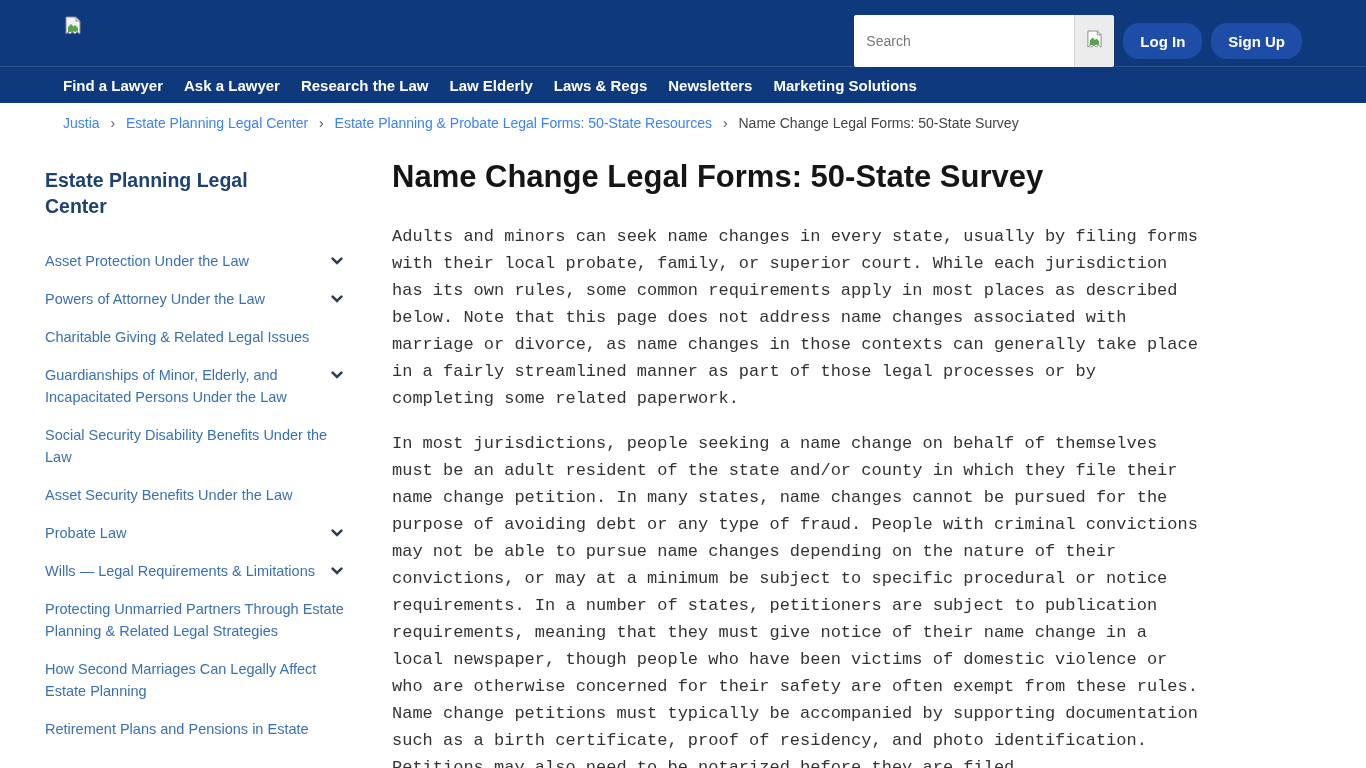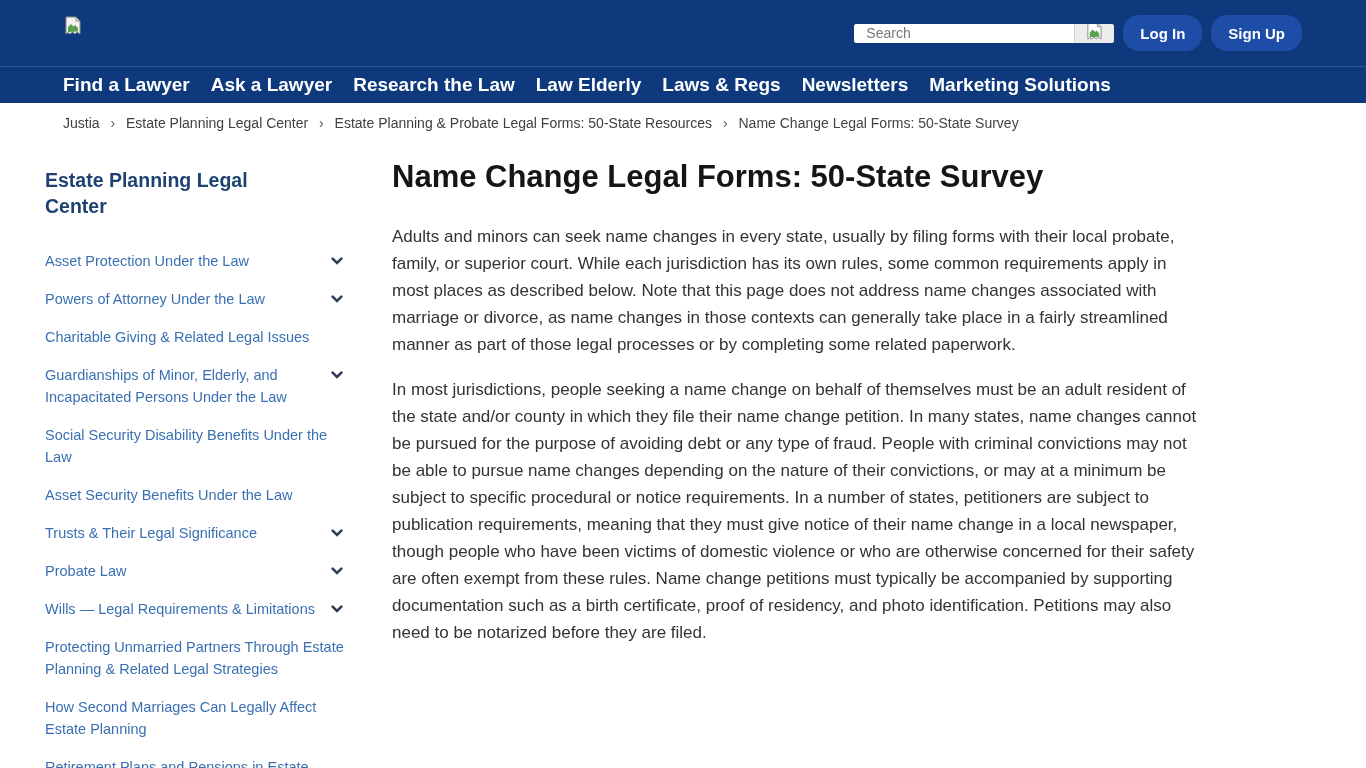--- a/index.html
+++ b/index.html
@@ -4,58 +4,58 @@
 <style>
   * { box-sizing: border-box; margin: 0; padding: 0; }
   html, body { width: 1366px; height: 768px; overflow: hidden; background: #fff;
     font-family: "Liberation Sans", "DejaVu Sans", sans-serif; }
 
   
   .site-header { background: #0e3a7d; width: 100%; }
   .header-top { height: 66px; padding: 15px 64px 0 64px; display: flex; align-items: flex-start; }
   .logo { display: inline-block; cursor: pointer; margin-top: 1px; }
   .header-right { margin-left: auto; display: flex; align-items: center; }
-  .search-box { width: 260px; height: 19px; background: #fff; border-radius: 3px;
+  .search-box { width: 260px; height: 52px; background: #fff; border-radius: 3px;
     display: flex; overflow: hidden; }
   .search-input { flex: 1; border: none; outline: none; padding: 0 12px; font-size: 14px;
     color: #333; font-family: inherit; }
   .search-input::placeholder { color: #777; }
   .search-btn { width: 40px; background: #ececec; border: none; border-left: 1px solid #d5d5d5;
     display: flex; align-items: center; justify-content: center; cursor: pointer; }
   .auth-btn { margin-left: 9px; height: 36px; padding: 0 17px; background: #1d4da6;
     color: #fff; font-weight: bold; font-size: 15px; border: none; border-radius: 16px;
     cursor: pointer; font-family: inherit; }
   .main-nav { height: 37px; padding: 0 63px; display: flex; align-items: center; gap: 21px;
     border-top: 1px solid rgba(255,255,255,0.14); }
-  .main-nav a { color: #fff; font-size: 19px; font-weight: bold; text-decoration: none;
+  .main-nav a { color: #fff; font-size: 15px; font-weight: bold; text-decoration: none;
     cursor: pointer; white-space: nowrap; }
 
   
   .breadcrumb { padding: 12px 63px 10px 63px; font-size: 14px; color: #444; }
-  .breadcrumb a { color: #404040; text-decoration: none; cursor: pointer; }
+  .breadcrumb a { color: #3b82f6; text-decoration: none; cursor: pointer; }
   .breadcrumb .sep { color: #555; margin: 0 7px; }
   .breadcrumb .current { color: #444; }
 
   
   .content-wrap { display: flex; padding-left: 45px; }
   .sidebar { width: 300px; flex: none; }
   .sidebar-title { display: block; margin-top: 26px; width: 245px; font-size: 19.5px;
     font-weight: bold; line-height: 26px; color: #1d4272; text-decoration: none; cursor: pointer; }
   .side-list { list-style: none; margin-top: 31px; }
   .side-item { display: flex; align-items: flex-start; margin-bottom: 16px; }
   .side-item a { flex: 1; color: #3a70b2; font-size: 14.5px; line-height: 22px;
     text-decoration: none; cursor: pointer; }
   .chev { width: 14px; margin-left: 8px; margin-top: 7px; flex: none; background: none;
     border: none; cursor: pointer; display: flex; }
 
   
   .main-col { width: 808px; flex: none; margin-left: 47px; }
   .main-col h1 { margin: 16px 0 26px; font-size: 31px; line-height: 40px; color: #151515;
     font-weight: bold; }
-  .main-col p { font-size: 17px; line-height: 27px; color: #333; margin: 0 0 18px; }
+  .main-col p { font-size: 17px; line-height: 27px; color: #333; margin: 0 0 18px; font-family: Liberation Mono, monospace; }
 </style>
 </head>
 <body>
 
 <header class="site-header">
   <div class="header-top">
     <a class="logo">
       <span>
         <svg width="18" height="20" viewBox="0 0 18 20">
           <path d="M2 1h10l4 4v13l-3-2-2 2-2.5-2L6 18l-2-1.5L2 18z" fill="#f2f2f2" stroke="#8a8a8a" stroke-width="1"></path>
@@ -134,28 +134,20 @@
             </svg>
         </button>
       </li>
       <li class="side-item">
         <a>Social Security Disability Benefits Under the Law</a>
       </li>
       <li class="side-item">
         <a>Asset Security Benefits Under the Law</a>
       </li>
       <li class="side-item">
-        <a>Trusts &amp; Their Legal Significance</a>
-        <button class="chev">
-          <svg width="12" height="8" viewBox="0 0 12 8">
-              <path d="M1.6 1.6 L6 6 L10.4 1.6" stroke="#2e3d59" stroke-width="2.6" fill="none" stroke-linecap="round"></path>
-            </svg>
-        </button>
-      </li>
-      <li class="side-item">
         <a>Probate Law</a>
         <button class="chev">
           <svg width="12" height="8" viewBox="0 0 12 8">
               <path d="M1.6 1.6 L6 6 L10.4 1.6" stroke="#2e3d59" stroke-width="2.6" fill="none" stroke-linecap="round"></path>
             </svg>
         </button>
       </li>
       <li class="side-item">
         <a>Wills — Legal Requirements &amp; Limitations</a>
         <button class="chev">

